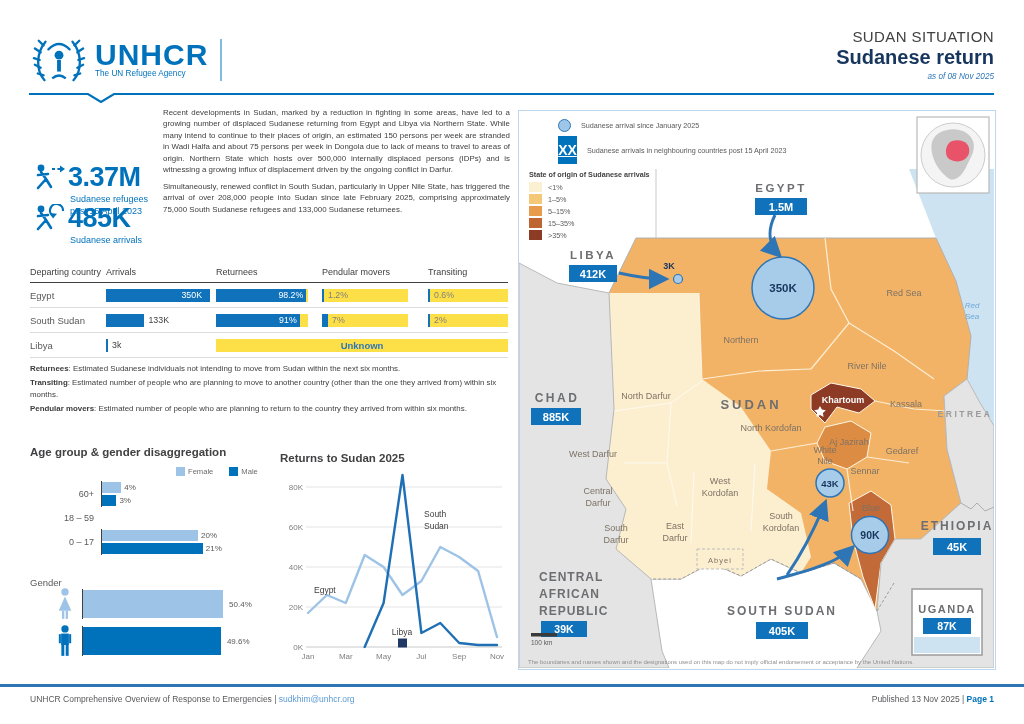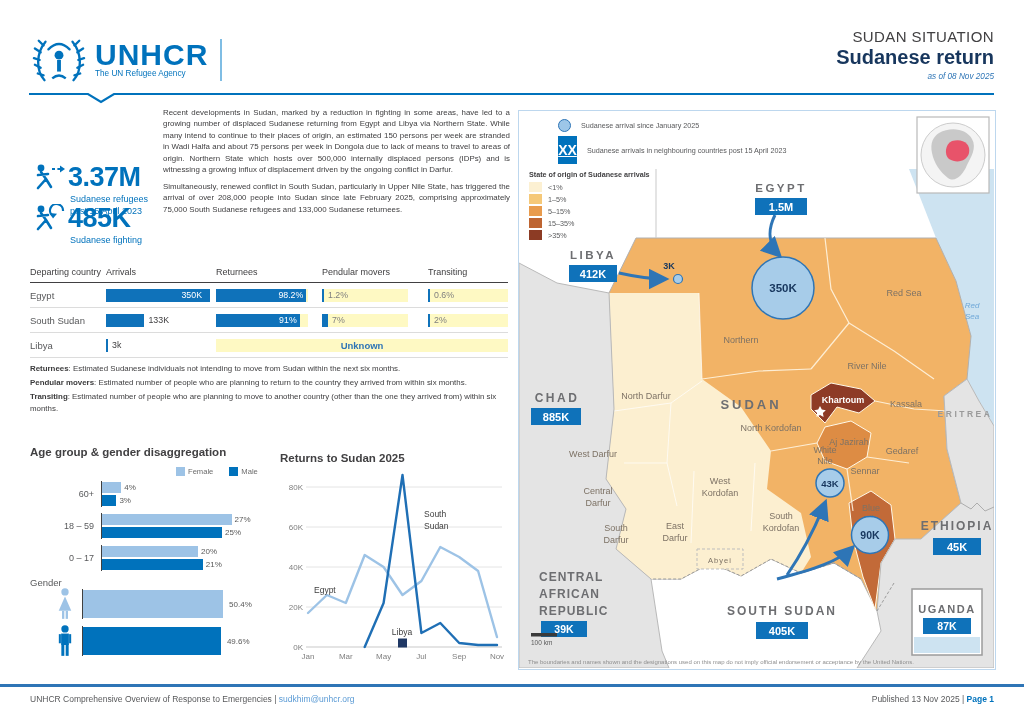--- a/index.html
+++ b/index.html
@@ -25,21 +25,21 @@
   
   .intro{position:absolute;left:163px;top:107px;width:347px;font-size:7.9px;
          line-height:1.45;text-align:justify;color:#414042;}
   .intro p{margin:0 0 5px 0;}
   
   .flows{position:absolute;left:30px;top:261px;width:478px;}
   .fhead,.frow{display:grid;grid-template-columns:76px 104px 6px 92px 14px 86px 20px 80px;align-items:center;}
   .fhead{height:21px;border-bottom:1.5px solid #414042;font-size:9px;color:#414042;}
   .frow{height:24px;border-bottom:1px solid #DCDCDC;font-size:9px;}
   .fcountry{color:#58595B;font-size:9.5px;}
-  .track{position:relative;height:13px;background:#fef9c3;width:100%;}
+  .track{position:relative;height:13px;background:#fde047;width:100%;}
   .bar{height:13px;background:#0F72BA;}
   .wlab{color:#fff;font-size:8.8px;}
   .glab{color:#7F7F7F;font-size:8.8px;position:absolute;top:1px;}
   .arrwrap{display:flex;align-items:center;}
   .dlab{color:#414042;font-size:8.8px;margin-left:4px;}
   .unknown-lab{color:#2E75B6;font-weight:bold;font-size:9.5px;}
   
   .defs{position:absolute;left:30px;top:363px;width:478px;font-size:7.9px;line-height:1.5;color:#414042;}
   .defs p{margin:0 0 2px 0;}
   .defs b{color:#3B3B3C;}
@@ -141,21 +141,21 @@
     <div class="kf-row">
       <svg width="36" height="30" viewBox="0 0 36 30">
         <circle cx="11" cy="5" r="3.4" fill="#0072BC"></circle>
         <path d="M11,9 L16,16 M16,16 L8,25 M16,16 L21,24 M8,12 L18,11" stroke="#0072BC" stroke-width="2.6" fill="none" stroke-linecap="round"></path>
         <path d="M23,12 A6.5,6.5 0 1 1 33,7" stroke="#0072BC" stroke-width="2.2" fill="none"></path>
         <path d="M19.5,9 L23,14.5 L27,9.8 Z" fill="#0072BC"></path>
       </svg>
       <span class="kf-val">485K</span>
     </div>
     <div class="kf-lab">
-      <div>Sudanese fighting</div>
+      <div>Sudanese arrivals</div>
     </div>
   </div>
 
   <div class="intro">
     <p>Recent developments in Sudan, marked by a reduction in fighting in some areas, have led to a growing number of displaced Sudanese returning from Egypt and Libya via Northern State. While many intend to continue to their places of origin, an estimated 150 persons per week are stranded in Wadi Halfa and about 75 persons per week in Dongola due to lack of means to travel to areas of origin. Northern State which hosts over 500,000 internally displaced persons (IDPs) and is witnessing a growing influx of displacement driven by the ongoing conflict in Darfur.</p>
     <p>Simultaneously, renewed conflict in South Sudan, particularly in Upper Nile State, has triggered the arrival of over 208,000 people into Sudan since late February 2025, comprising approximately 75,000 South Sudanese refugees and 133,000 Sudanese returnees.</p>
   </div>
 
   <div class="flows">
     <div class="fhead">
@@ -229,22 +229,22 @@
           <div></div>
           <div class="track" style="grid-column: 4 / 9; display: flex; align-items: center; justify-content: center;">
             <span class="unknown-lab">Unknown</span>
           </div>
         </div>
       </div>
   </div>
 
   <div class="defs" id="defs">
       <p><b>Returnees</b><span>: Estimated Sudanese individuals not intending to move from Sudan within the next six months.</span></p>
+      <p><b>Transiting</b><span>: Estimated number of people who are planning to move to another country (other than the one they arrived from) within six months.</span></p>
       <p><b>Pendular movers</b><span>: Estimated number of people who are planning to return to the country they arrived from within six months.</span></p>
-      <p><b>Transiting</b><span>: Estimated number of people who are planning to move to another country (other than the one they arrived from) within six months.</span></p>
     </div>
 
   <div class="age-title">Age group &amp; gender disaggregation</div>
   <div class="age-legend" id="age-legend">
       <span class="lg-item">
         <span class="lg-sw" style="background: rgb(157, 195, 230);"></span>
         <span>Female</span>
       </span>
       <span class="lg-item">
         <span class="lg-sw" style="background: rgb(0, 114, 188);"></span>
@@ -260,30 +260,20 @@
             <span class="aval">4%</span>
           </div>
           <div class="abar-line">
             <div class="abar m" style="width: 14.4px;"></div>
             <span class="aval">3%</span>
           </div>
         </div>
       </div>
       <div class="age-row">
         <div class="age-lab">18 – 59</div>
-        <div class="age-bars">
-          <div class="abar-line">
-            <div class="abar f" style="width: 129.6px;"></div>
-            <span class="aval">27%</span>
-          </div>
-          <div class="abar-line">
-            <div class="abar m" style="width: 120px;"></div>
-            <span class="aval">25%</span>
-          </div>
-        </div>
       </div>
       <div class="age-row">
         <div class="age-lab">0 – 17</div>
         <div class="age-bars">
           <div class="abar-line">
             <div class="abar f" style="width: 96px;"></div>
             <span class="aval">20%</span>
           </div>
           <div class="abar-line">
             <div class="abar m" style="width: 100.8px;"></div>

